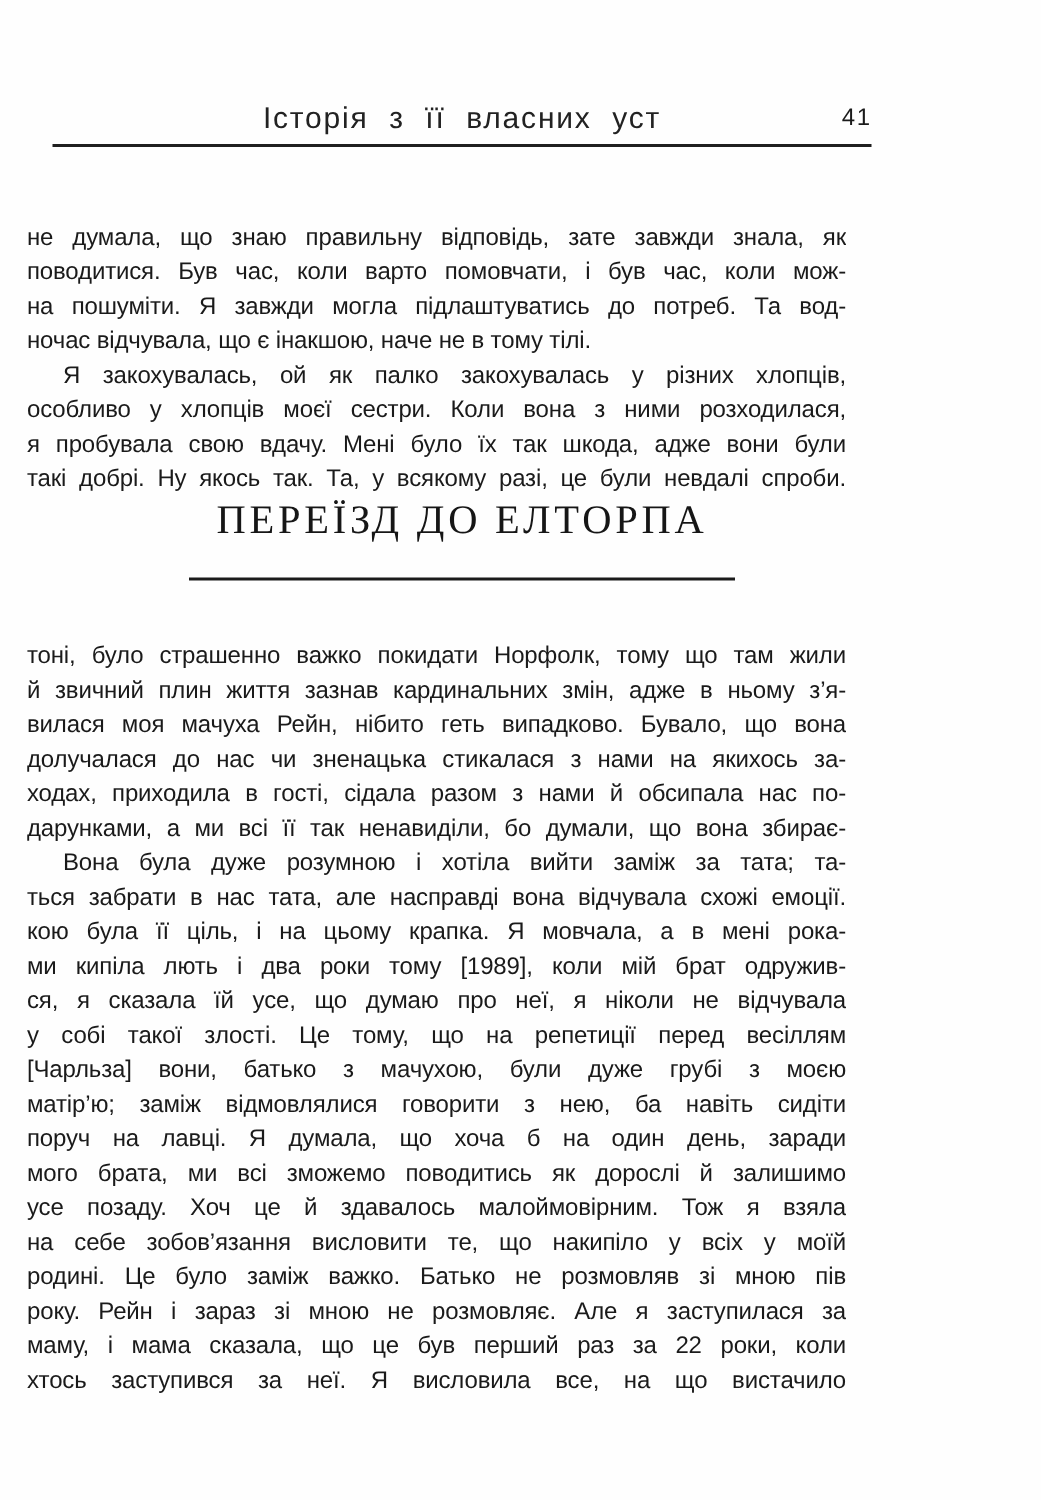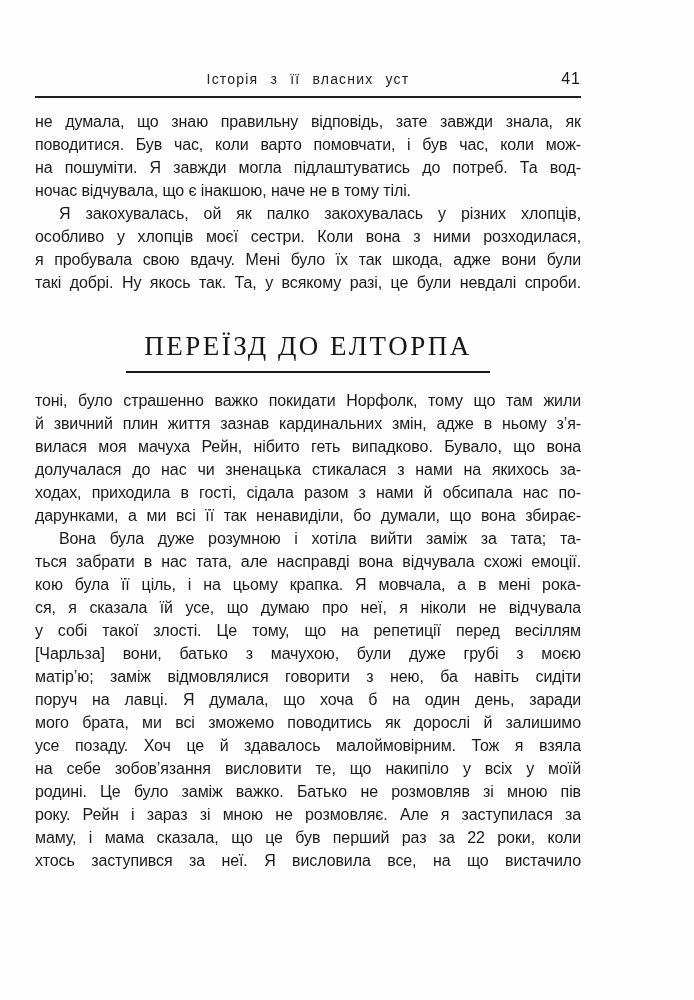--- a/index.html
+++ b/index.html
@@ -19,21 +19,21 @@
   
   .running-header {
     position: absolute;
     top: 68px;
     left: 35px;
     width: 546px;
     height: 24px;
   }
   .header-title {
     text-align: center;
-    font-size: 14px;
+    font-size: 20px;
     line-height: 22px;
     letter-spacing: 1.2px;
     word-spacing: 7px;
     color: #222;
   }
   .page-number {
     position: absolute;
     right: 0;
     top: 0;
     font-size: 16px;
@@ -45,22 +45,23 @@
     position: absolute;
     top: 96px;
     left: 35px;
     width: 546px;
     height: 0;
     border-top: 2px solid #1f1f1f;
   }
   
   .text-block {
     position: absolute;
-    left: 35px;
+    left: 18px;
     width: 546px;
+    margin-top: 37px;
   }
   #block-top { top: 110px; }
   #block-bottom { top: 389px; }
   .line {
     height: 23px;
     line-height: 23px;
     font-size: 16px;
     letter-spacing: -0.1px;
     text-align: justify;
     text-align-last: justify;
@@ -84,21 +85,21 @@
     text-align: center;
     font-family: "Liberation Serif", serif;
     font-weight: normal;
     font-size: 27px;
     line-height: 30px;
     letter-spacing: 2.5px;
     color: #161616;
   }
   .heading-underline {
     display: inline-block;
-    padding: 0 18px 10px 18px;
+    padding: 0 18px 24px 18px;
     border-bottom: 2.5px solid #1b1b1b;
   }
 </style>
 </head>
 <body>
 
 <div class="page">
 
   <div class="running-header">
     <div class="header-title">Історія з її власних уст</div>
@@ -125,20 +126,21 @@
   <div class="text-block" id="block-bottom">
       <div class="line">тоні, було страшенно важко покидати Норфолк, тому що там жили</div>
       <div class="line">й звичний плин життя зазнав кардинальних змін, адже в ньому з’я-</div>
       <div class="line">вилася моя мачуха Рейн, нібито геть випадково. Бувало, що вона</div>
       <div class="line">долучалася до нас чи зненацька стикалася з нами на якихось за-</div>
       <div class="line">ходах, приходила в гості, сідала разом з нами й обсипала нас по-</div>
       <div class="line">дарунками, а ми всі її так ненавиділи, бо думали, що вона збирає-</div>
       <div class="line indent">Вона була дуже розумною і хотіла вийти заміж за тата; та-</div>
       <div class="line">ться забрати в нас тата, але насправді вона відчувала схожі емоції.</div>
       <div class="line">кою була її ціль, і на цьому крапка. Я мовчала, а в мені рока-</div>
+      <div class="line">ми кипіла лють і два роки тому [1989], коли мій брат одружив-</div>
       <div class="line">ся, я сказала їй усе, що думаю про неї, я ніколи не відчувала</div>
       <div class="line">у собі такої злості. Це тому, що на репетиції перед весіллям</div>
       <div class="line">[Чарльза] вони, батько з мачухою, були дуже грубі з моєю</div>
       <div class="line">матір’ю; заміж відмовлялися говорити з нею, ба навіть сидіти</div>
       <div class="line">поруч на лавці. Я думала, що хоча б на один день, заради</div>
       <div class="line">мого брата, ми всі зможемо поводитись як дорослі й залишимо</div>
       <div class="line">усе позаду. Хоч це й здавалось малоймовірним. Тож я взяла</div>
       <div class="line">на себе зобов’язання висловити те, що накипіло у всіх у моїй</div>
       <div class="line">родині. Це було заміж важко. Батько не розмовляв зі мною пів</div>
       <div class="line">року. Рейн і зараз зі мною не розмовляє. Але я заступилася за</div>

